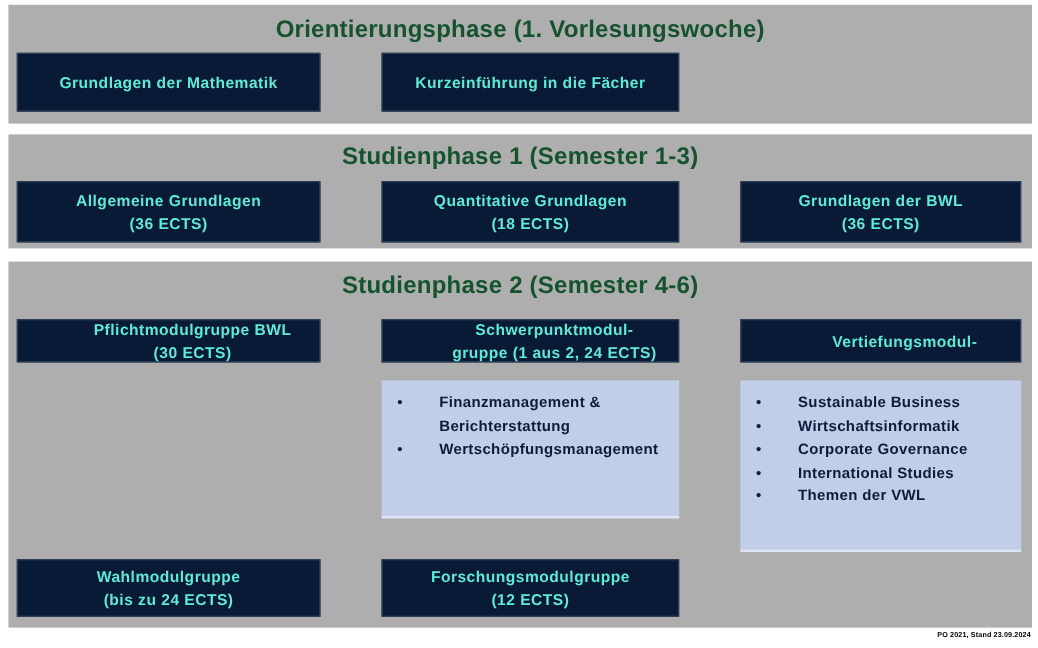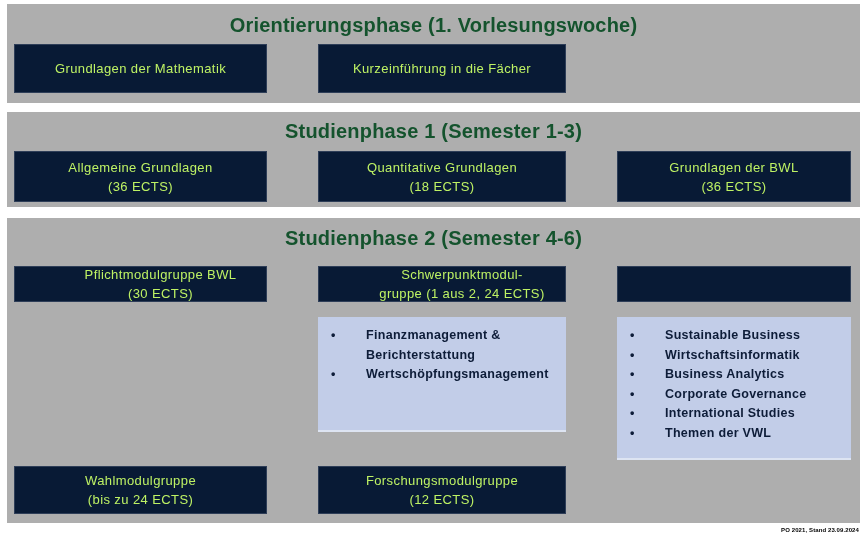--- a/index.html
+++ b/index.html
@@ -28,22 +28,22 @@
     color: #14532d;
     letter-spacing: 0.2px;
   }
   #band-orientierung .band-title { top: 10px; }
   #band-phase1 .band-title       { top: 8px; }
   #band-phase2 .band-title       { top: 9px; }
   .navy-box {
     position: absolute;
     background: #081a35;
     border: 1px solid #2e3e58;
-    color: #bef264;
-    font-weight: normal;
+    color: #5eead4;
+    font-weight: bold;
     font-size: 13px;
     letter-spacing: 0.4px;
     display: flex;
     flex-direction: column;
     align-items: center;
     justify-content: center;
     text-align: center;
     line-height: 19px;
   }
   
@@ -127,34 +127,34 @@
     <span>Pflichtmodulgruppe BWL</span>
     <span>(30 ECTS)</span>
   </div>
 
   <div class="navy-box col2 p2-header">
     <span>Schwerpunktmodul-</span>
     <span>gruppe (1 aus 2, 24 ECTS)</span>
   </div>
 
   <div class="navy-box col3 p2-header">
+    <span>Vertiefungsmodul-</span>
   </div>
 
   <div class="list-box col2" id="schwerpunkt-list">
     <ul>
       <li>Finanzmanagement &amp; Berichterstattung</li>
       <li>Wertschöpfungsmanagement</li>
     </ul>
   </div>
 
   <div class="list-box col3" id="vertiefung-list">
     <ul>
       <li>Sustainable Business</li>
       <li>Wirtschaftsinformatik</li>
-      <li>Business Analytics</li>
       <li>Corporate Governance</li>
       <li>International Studies</li>
       <li>Themen der VWL</li>
     </ul>
   </div>
 
   <div class="navy-box col1 p2-bottom">
     <span>Wahlmodulgruppe</span>
     <span>(bis zu 24 ECTS)</span>
   </div>

